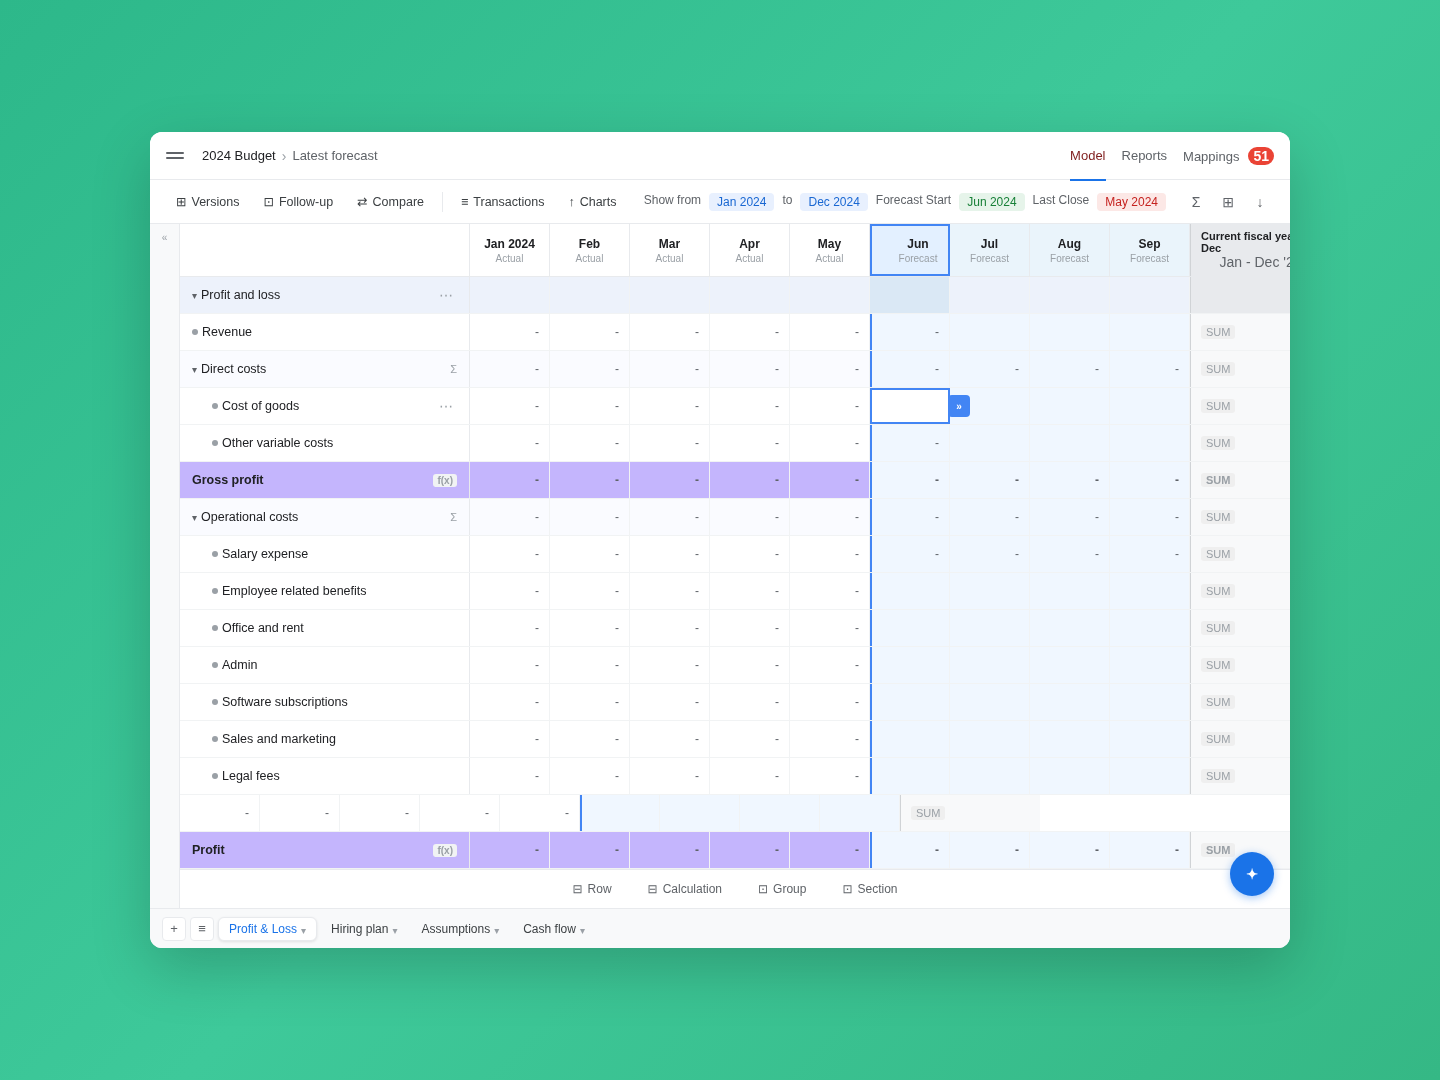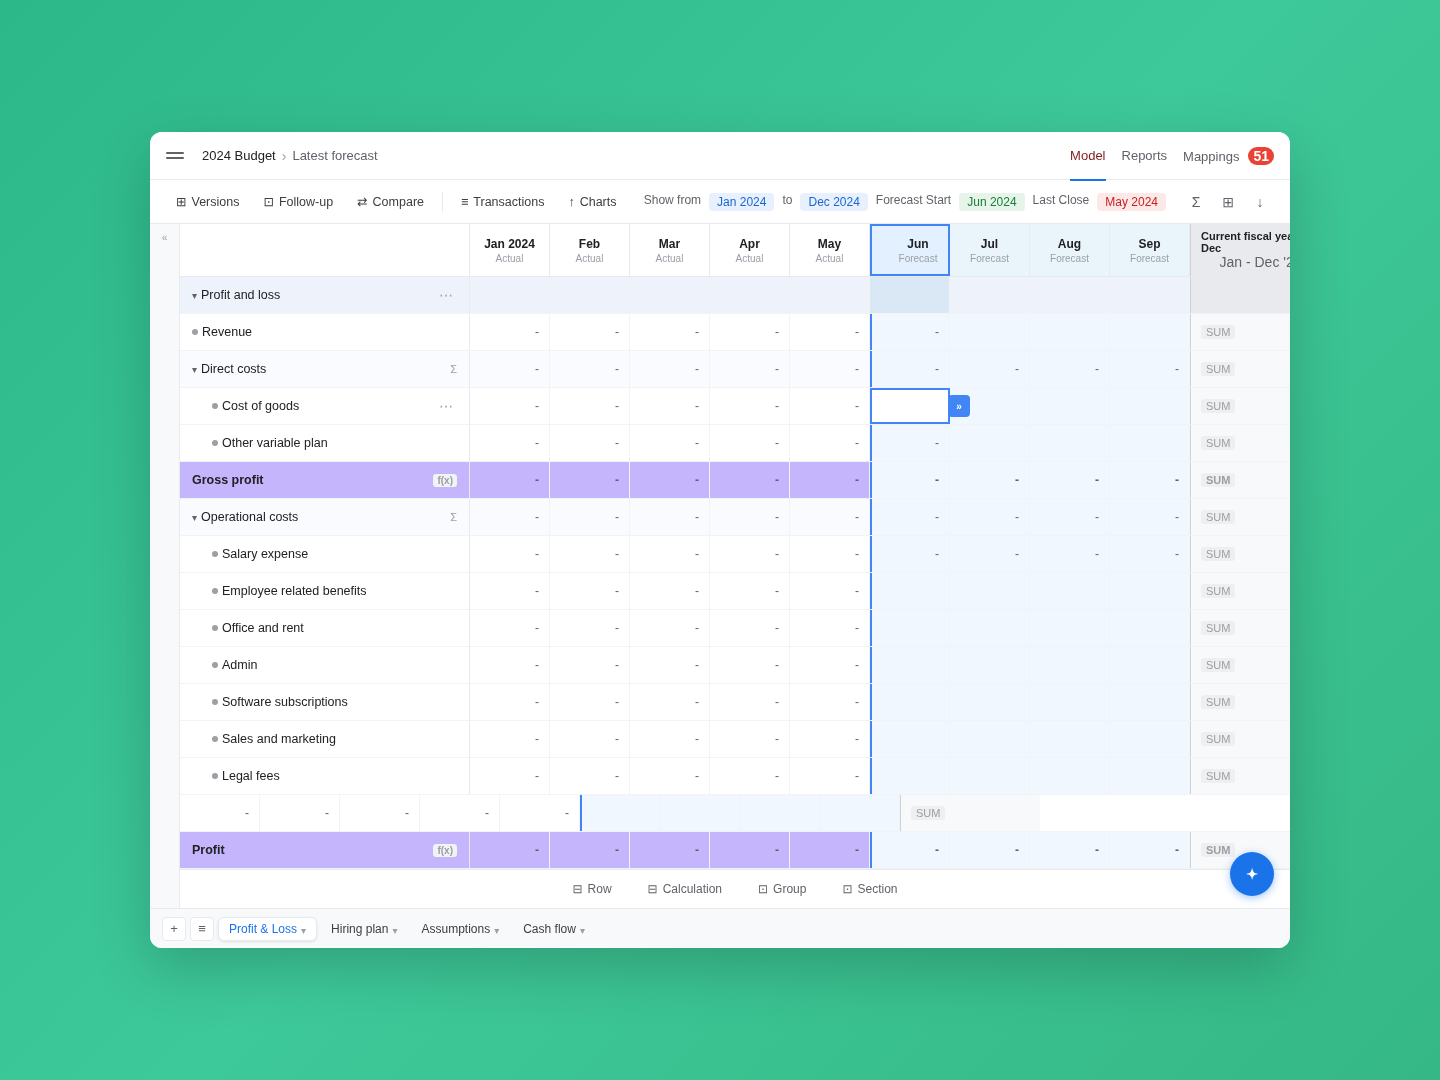--- a/index.html
+++ b/index.html
@@ -737,21 +737,21 @@
             <div class="sum-cell">
               <span class="sum-label">SUM</span>
 
             </div>
           </div>
 
           <div class="data-row indented-row">
             <div class="row-label">
               <span style="margin-left:16px;"></span>
               <span class="dot-icon"></span>
-              <span class="label-text">Other variable plan</span>
+              <span class="label-text">Other variable costs</span>
             </div>
             <div class="cell">-</div>
             <div class="cell">-</div>
             <div class="cell">-</div>
             <div class="cell">-</div>
             <div class="cell">-</div>
             <div class="cell forecast-bg" style="border-left:2px solid #4285f4;">-</div>
             <div class="cell forecast-bg"></div>
             <div class="cell forecast-bg"></div>
             <div class="cell forecast-bg"></div>

